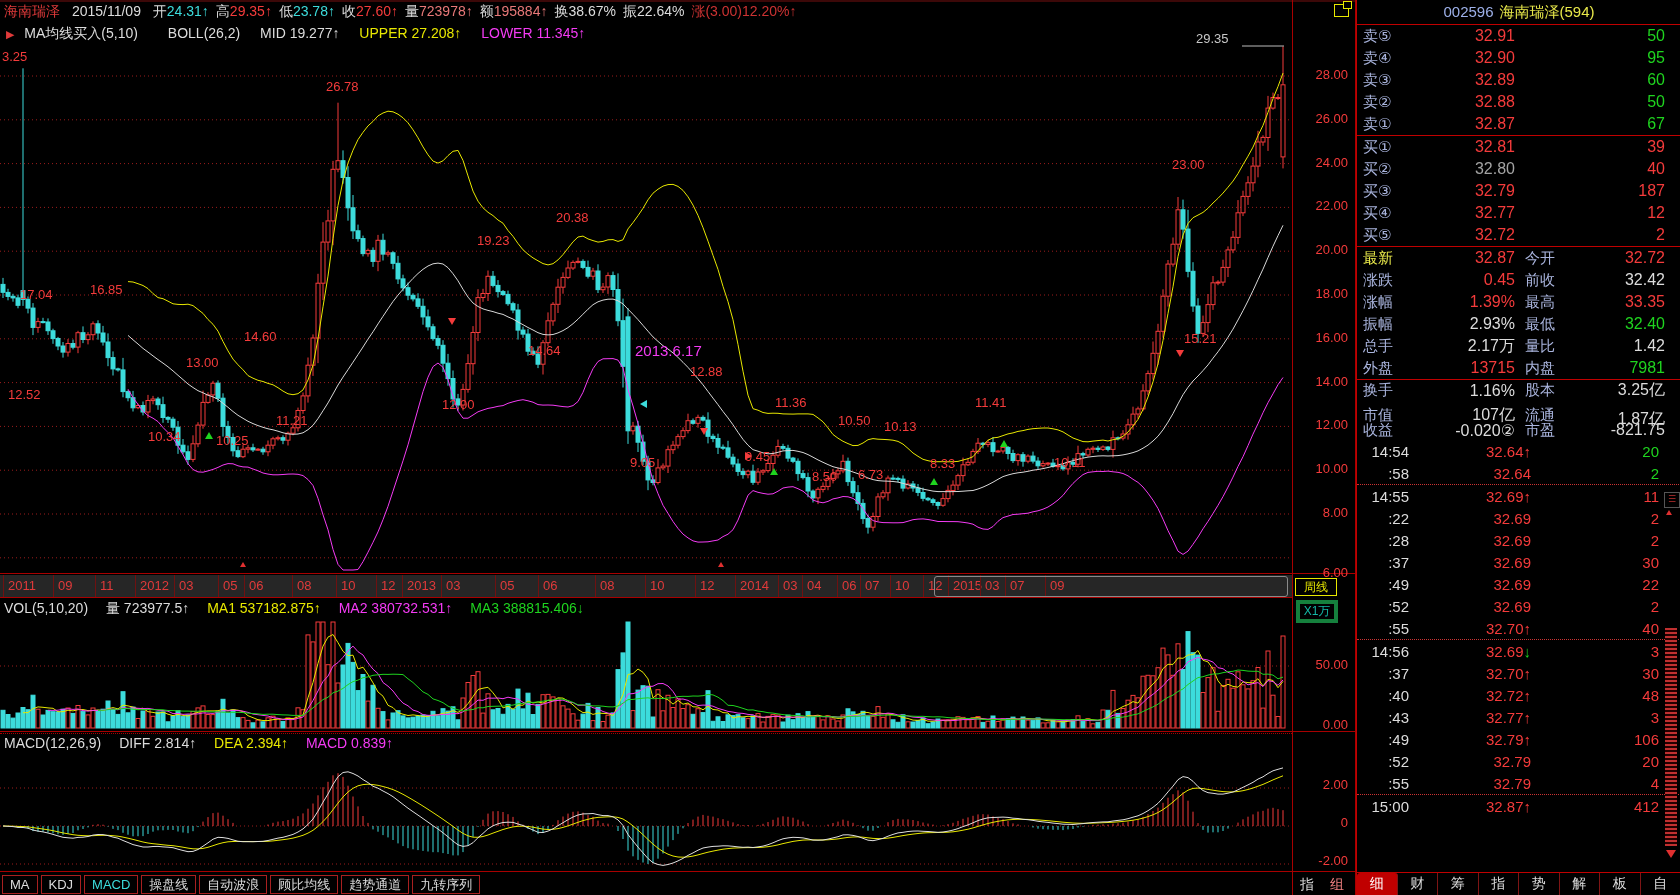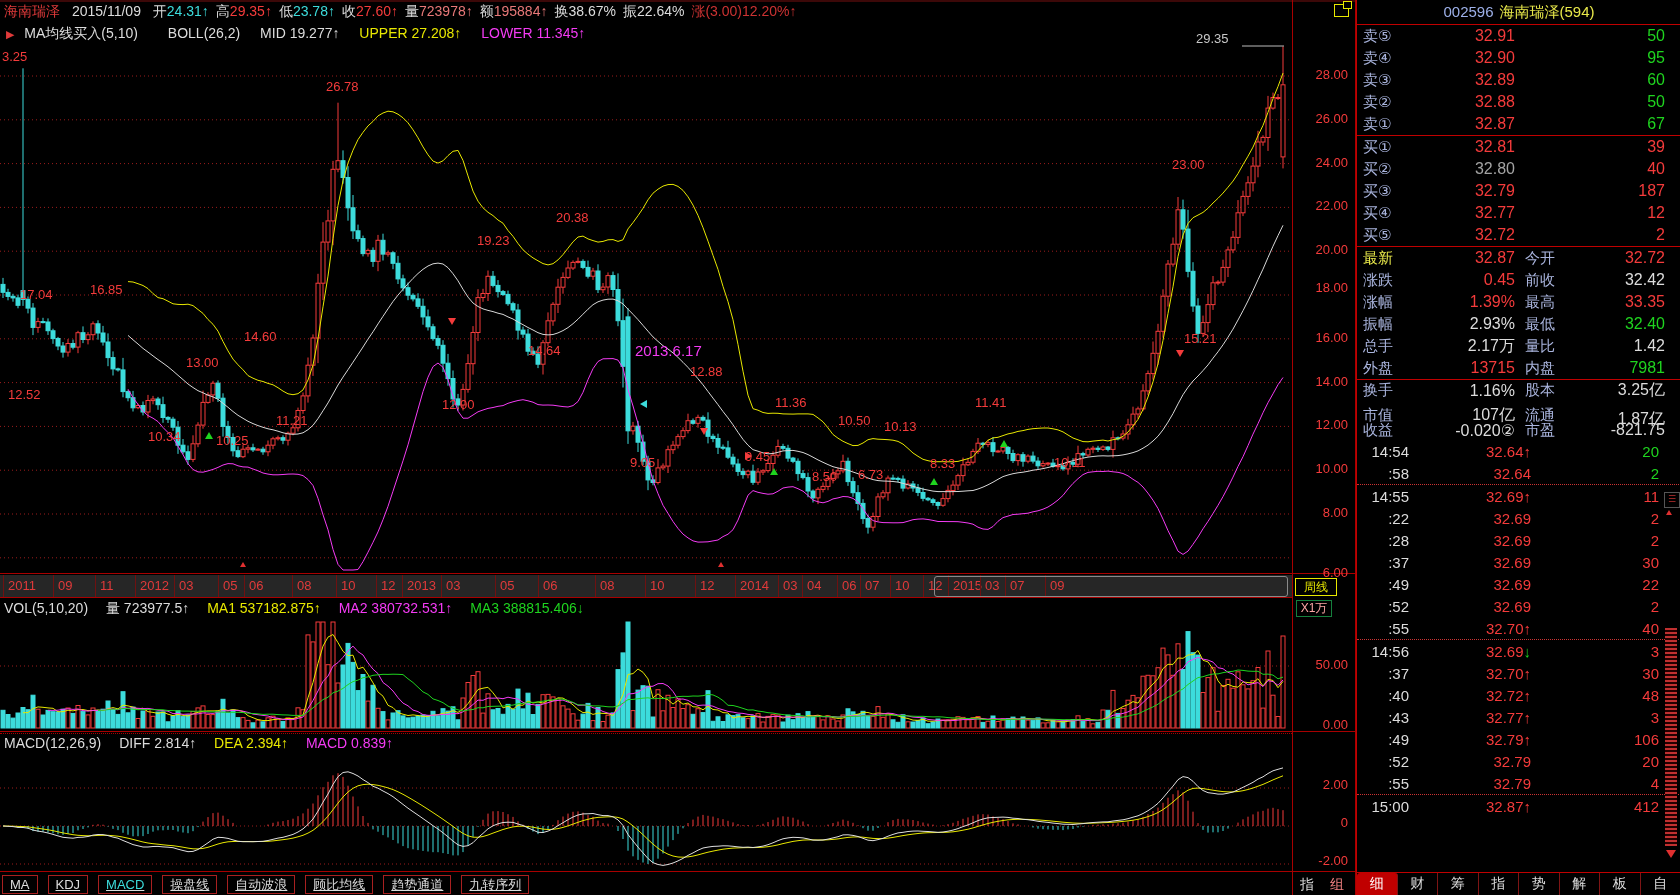--- a/index.html
+++ b/index.html
@@ -28,26 +28,26 @@
   .hdot{position:absolute;height:0;border-top:1px dotted #a80000;}
   .vrule{position:absolute;width:0;border-left:1px solid #a80000;}
   
   #time-axis{left:0;top:575px;width:1292px;height:22px;background:#262626;overflow:hidden;}
   .tick-label{position:absolute;top:3px;font-size:13px;color:#e03a3a;line-height:16px;}
   .tick-mark{position:absolute;top:0;width:0;height:22px;border-left:1px solid #6e1111;}
   #range-box{left:934px;top:576px;width:352px;height:19px;border:1px solid #8a8a8a;border-radius:3px;}
   
   #period-btn{left:1295px;top:578px;width:40px;height:16px;border:1px solid #e8e800;color:#e8e800;
               font-size:12px;line-height:16px;text-align:center;}
-  #vol-unit{left:1296px;top:600px;width:34px;height:15px;border:1px solid #15803d;color:#fca5a5;
+  #vol-unit{left:1296px;top:600px;width:34px;height:15px;border:4px solid #15803d;color:#14b8a6;
             font-size:12px;line-height:15px;text-align:center;}
   #win-icon{left:1334px;top:4px;width:13px;height:11px;border:1px solid #e8e800;}
   #win-icon i{position:absolute;right:-4px;top:-4px;width:7px;height:6px;border:1px solid #e8e800;background:#000;display:block;}
   
-  #bottom-tabs{left:2px;top:874px;width:1290px;height:21px;display:flex;gap:10px;align-items:center;text-decoration:underline;}
+  #bottom-tabs{left:2px;top:874px;width:1290px;height:21px;display:flex;gap:3px;align-items:center;}
   .btab{border:1px solid #a82020;color:#dcdcdc;font-size:13px;line-height:17px;padding:0 7px;height:17px;}
   .btab.active{color:#3cdcdc;}
   
   #rpanel{left:1356px;top:0;width:324px;height:895px;border-left:1px solid #c00000;background:#000;}
   .rrow{display:grid;grid-template-columns:56px 96px 70px 1fr;align-items:center;padding:0 8px 0 6px;}
   .rrow .c2{text-align:right;}
   .rrow .c4{text-align:right;padding-right:8px;}
   .lbl{color:#a9b4dd;font-size:15px;}
   .num{font-size:16px;}
   #rp-title{height:24px;line-height:24px;text-align:center;border-bottom:1px solid #c00000;font-size:15px;}
@@ -1220,21 +1220,21 @@
       <i></i>
     </div>
   <div id="period-btn" class="abs">周线</div>
   <div id="vol-unit" class="abs">X1万</div>
   <div id="price-axis">
       <div class="axlab" style="left: 1296px; top: 68px;">28.00</div>
       <div class="axlab" style="left: 1296px; top: 111.8px;">26.00</div>
       <div class="axlab" style="left: 1296px; top: 155.6px;">24.00</div>
       <div class="axlab" style="left: 1296px; top: 199.4px;">22.00</div>
       <div class="axlab" style="left: 1296px; top: 243.2px;">20.00</div>
-      <div class="axlab" style="left: 1296px; top: 281px;">18.00</div>
+      <div class="axlab" style="left: 1296px; top: 287px;">18.00</div>
       <div class="axlab" style="left: 1296px; top: 330.8px;">16.00</div>
       <div class="axlab" style="left: 1296px; top: 374.6px;">14.00</div>
       <div class="axlab" style="left: 1296px; top: 418.4px;">12.00</div>
       <div class="axlab" style="left: 1296px; top: 462.2px;">10.00</div>
       <div class="axlab" style="left: 1296px; top: 506px;">8.00</div>
       <div class="axlab" style="left: 1296px; top: 566px;">6.00</div>
     </div>
   <div class="axlab" style="left:1296px;top:658px;">50.00</div>
   <div class="axlab" style="left:1296px;top:718px;">0.00</div>
   <div class="axlab" style="left:1296px;top:778px;">2.00</div>

